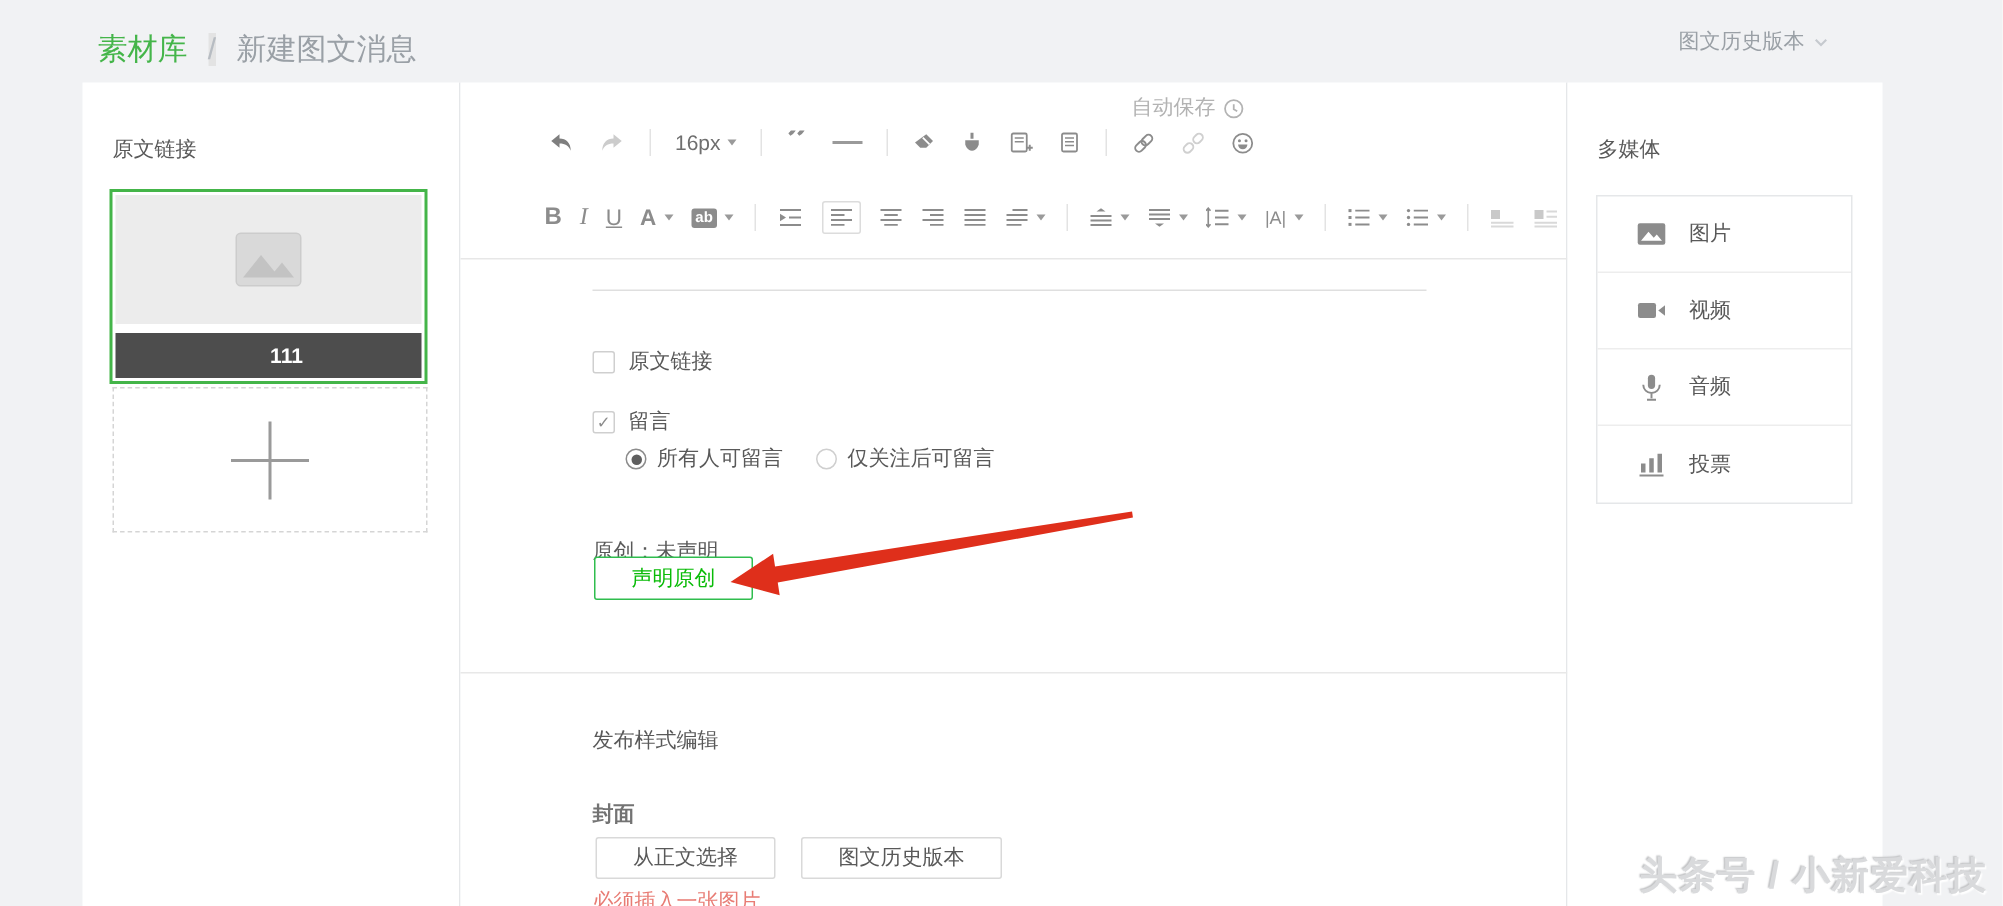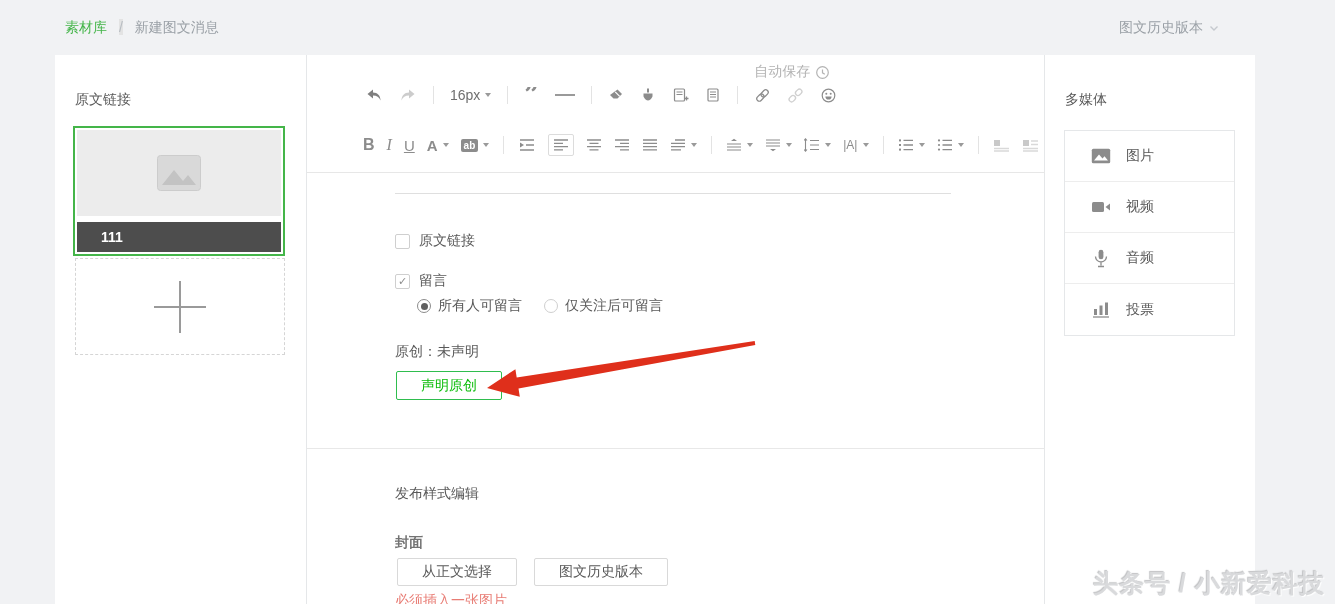--- a/index.html
+++ b/index.html
@@ -2,40 +2,40 @@
 <html><head>
 <meta charset="utf-8">
 <style>
   * { margin:0; padding:0; box-sizing:border-box; }
   html,body { width:1335px; height:604px; overflow:hidden; }
   body { font-family:"Liberation Sans","DejaVu Sans",sans-serif; background:#f1f2f4; }
   .page { position:relative; width:1335px; height:604px; overflow:hidden; }
 
   
   .topbar { position:absolute; left:0; top:0; width:1335px; height:55px; background:#f1f2f4; }
-  .breadcrumb { position:absolute; left:65px; top:19px; font-size:14px; color:#9aa0a6; }
+  .breadcrumb { position:absolute; left:65px; top:19px; font-size:20px; color:#9aa0a6; }
   .breadcrumb .root { color:#44b549; cursor:pointer; }
   .breadcrumb .sep { margin:0 8px; color:#b7bcc2; }
   .breadcrumb .cur { color:#9aa0a6; }
   .history { position:absolute; right:115px; top:19px; font-size:14px; color:#9aa0a6; display:flex; align-items:center; cursor:pointer; }
   .history svg { margin-left:5px; }
 
   
   .panel { position:absolute; top:55px; height:549px; background:#fff; }
   .left-panel  { left:55px;  width:252px; border-right:1px solid #e5e7e9; }
   .editor-panel{ left:307px; width:738px; border-right:1px solid #e5e7e9; }
   .right-panel { left:1045px; width:210px; }
 
   .panel-title { font-size:14px; color:#595959; }
 
   
   .left-title { position:absolute; left:20px; top:36px; }
   .article-card { position:absolute; left:18px; top:71px; width:212px; height:130px; border:2px solid #44b549; background:#fff; cursor:pointer; }
   .thumb { position:absolute; left:2px; top:2px; width:204px; height:86px; background:#ececec; display:flex; align-items:center; justify-content:center; }
-  .thumb-bar { position:absolute; left:2px; bottom:2px; width:204px; height:30px; background:#4d4d4d; color:#fff; font-size:14px; font-weight:bold; display:flex; align-items:center; padding-left:24px; }
+  .thumb-bar { position:absolute; left:2px; bottom:2px; width:204px; height:30px; background:#4d4d4d; color:#fff; font-size:14px; font-weight:bold; display:flex; align-items:center; padding-left:24px;justify-content:center; }
   .add-card { position:absolute; left:20px; top:203px; width:210px; height:97px; border:1px dashed #d5d5d5; display:flex; align-items:center; justify-content:center; cursor:pointer; }
   .plus { position:relative; width:52px; height:52px; }
   .plus::before, .plus::after { content:""; position:absolute; background:#9a9a9a; }
   .plus::before { left:0; top:25px; width:52px; height:2px; }
   .plus::after  { left:25px; top:0; width:2px; height:52px; }
 
   
   .toolbar { position:absolute; left:0; top:0; width:738px; height:118px; border-bottom:1px solid #e7e7e7; }
   .tb-row { position:absolute; left:50px; display:flex; align-items:center; color:#8c8c8c; }
   .tb-row1 { top:22px; height:36px; }
@@ -61,21 +61,21 @@
   
   .content-divider { position:absolute; left:88px; top:138px; width:556px; border-top:1px solid #dfdfdf; }
   .section-divider { position:absolute; left:0; top:393px; width:738px; border-top:1px solid #e8e8e8; }
 
   .check-row { position:absolute; left:88px; display:flex; align-items:center; font-size:14px; color:#595959; }
   .checkbox { width:15px; height:15px; border:1px solid #cfcfcf; border-radius:2px; background:#fff; margin-right:9px; display:flex; align-items:center; justify-content:center; font-size:11px; color:#8c8c8c; cursor:pointer; }
   .radio { width:14px; height:14px; border:1px solid #cfcfcf; border-radius:50%; background:#fff; margin-right:7px; display:flex; align-items:center; justify-content:center; cursor:pointer; }
   .radio.on { border-color:#8c8c8c; }
   .radio.on .dot { width:7px; height:7px; border-radius:50%; background:#5f5f5f; }
 
-  .original-status { position:absolute; left:88px; top:288px; font-size:14px; color:#595959; }
+  .original-status { position:absolute; left:88px; top:304px; font-size:14px; color:#595959; }
   .declare-btn { position:absolute; left:89px; top:316px; width:106px; height:29px; background:#fff; border:1px solid #2fbd4e; border-radius:2px; color:#09bb07; font-size:14px; cursor:pointer; font-family:inherit; }
 
   .pub-title { position:absolute; left:88px; top:430px; font-size:14px; color:#595959; }
   .cover-label { position:absolute; left:88px; top:479px; font-size:14px; color:#737373;font-weight:bold; }
   .cover-btns { position:absolute; left:90px; top:503px; display:flex; }
   .cover-btn { height:28px; background:#fff; border:1px solid #d9d9d9; border-radius:2px; color:#595959; font-size:14px; padding:0 24px; cursor:pointer; font-family:inherit; }
   .cover-btn + .cover-btn { margin-left:17px; }
   .cover-warning { position:absolute; left:88px; top:537px; font-size:14px; color:#e87c74; }
 
   

